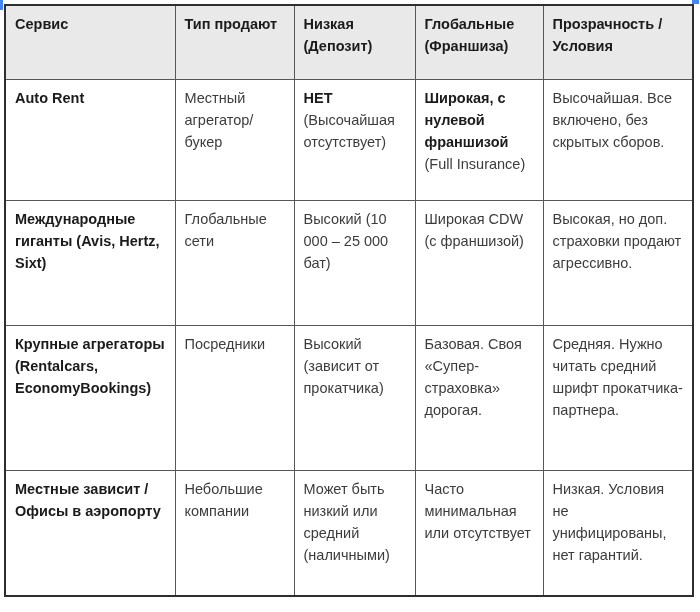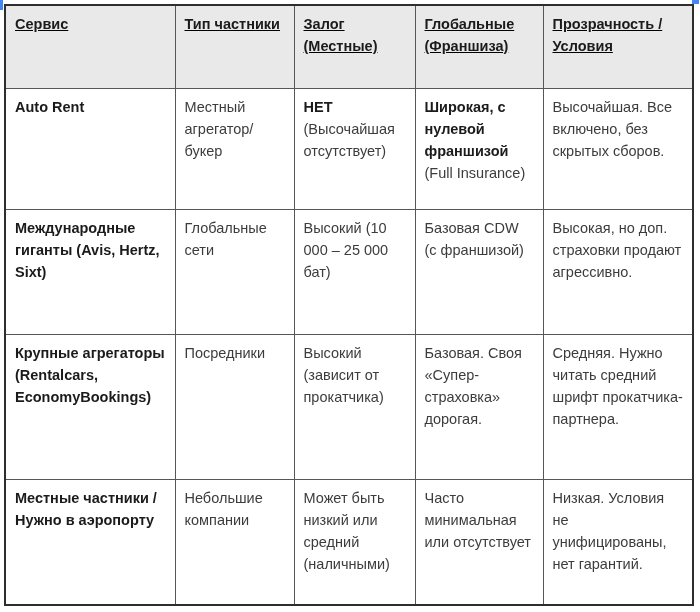--- a/index.html
+++ b/index.html
@@ -35,21 +35,21 @@
   table.cmp thead th {
     background: #e9e9e9;
     color: #1b1b1b;
     font-weight: 700;
   }
   table.cmp td { color: #3c3c3c; font-weight: 400; background: #ffffff; }
   .seg { display: inline; }
   .seg.bold { font-weight: 700; color: #1b1b1b; }
 
   
-  tr.hdr      { height: 83px; text-decoration: underline; }
+  tr.hdr      { height: 74px; }
   tr.r0 { height: 121px; margin-left: 46px; }
   tr.r1 { height: 125px; }
   tr.r2 { height: 145px; }
   tr.r3 { height: 126px; }
 </style>
 </head>
 <body>
 
 <div class="canvas">
   <div class="handle handle-left"></div>
@@ -59,50 +59,50 @@
     <colgroup>
       <col style="width:170px">
       <col style="width:119px">
       <col style="width:121px">
       <col style="width:128px">
       <col style="width:150px">
     </colgroup>
     <thead>
       <tr class="hdr" id="thead-row">
           <th>Сервис</th>
-          <th>Тип частники</th>
-          <th>Залог (Местные)</th>
+          <th>Тип продают</th>
+          <th>Низкая (Депозит)</th>
           <th>Глобальные (Франшиза)</th>
           <th>Прозрачность / Условия</th>
         </tr>
     </thead>
     <tbody id="tbody-main">
         <tr class="r0">
           <td><span class="seg bold">Auto Rent</span></td>
           <td><span class="seg">Местный агрегатор/букер</span></td>
           <td><span class="seg bold">НЕТ</span><br><span class="seg">(Высочайшая отсутствует)</span></td>
           <td><span class="seg bold">Широкая, с нулевой франшизой</span><br><span class="seg">(Full Insurance)</span></td>
           <td><span class="seg">Высочайшая. Все включено, без скрытых сборов.</span></td>
         </tr>
         <tr class="r1">
           <td><span class="seg bold">Международные гиганты (Avis, Hertz, Sixt)</span></td>
           <td><span class="seg">Глобальные сети</span></td>
           <td><span class="seg">Высокий (10 000 – 25 000 бат)</span></td>
-          <td><span class="seg">Базовая CDW (с франшизой)</span></td>
+          <td><span class="seg">Широкая CDW (с франшизой)</span></td>
           <td><span class="seg">Высокая, но доп. страховки продают агрессивно.</span></td>
         </tr>
         <tr class="r2">
           <td><span class="seg bold">Крупные агрегаторы (Rentalcars, EconomyBookings)</span></td>
           <td><span class="seg">Посредники</span></td>
           <td><span class="seg">Высокий (зависит от прокатчика)</span></td>
           <td><span class="seg">Базовая. Своя «Супер-страховка» дорогая.</span></td>
           <td><span class="seg">Средняя. Нужно читать средний шрифт прокатчика-партнера.</span></td>
         </tr>
         <tr class="r3">
-          <td><span class="seg bold">Местные частники / Нужно в аэропорту</span></td>
+          <td><span class="seg bold">Местные зависит / Офисы в аэропорту</span></td>
           <td><span class="seg">Небольшие компании</span></td>
           <td><span class="seg">Может быть низкий или средний (наличными)</span></td>
           <td><span class="seg">Часто минимальная или отсутствует</span></td>
           <td><span class="seg">Низкая. Условия не унифицированы, нет гарантий.</span></td>
         </tr>
       </tbody>
   </table>
 </div>
 
 </body></html>

